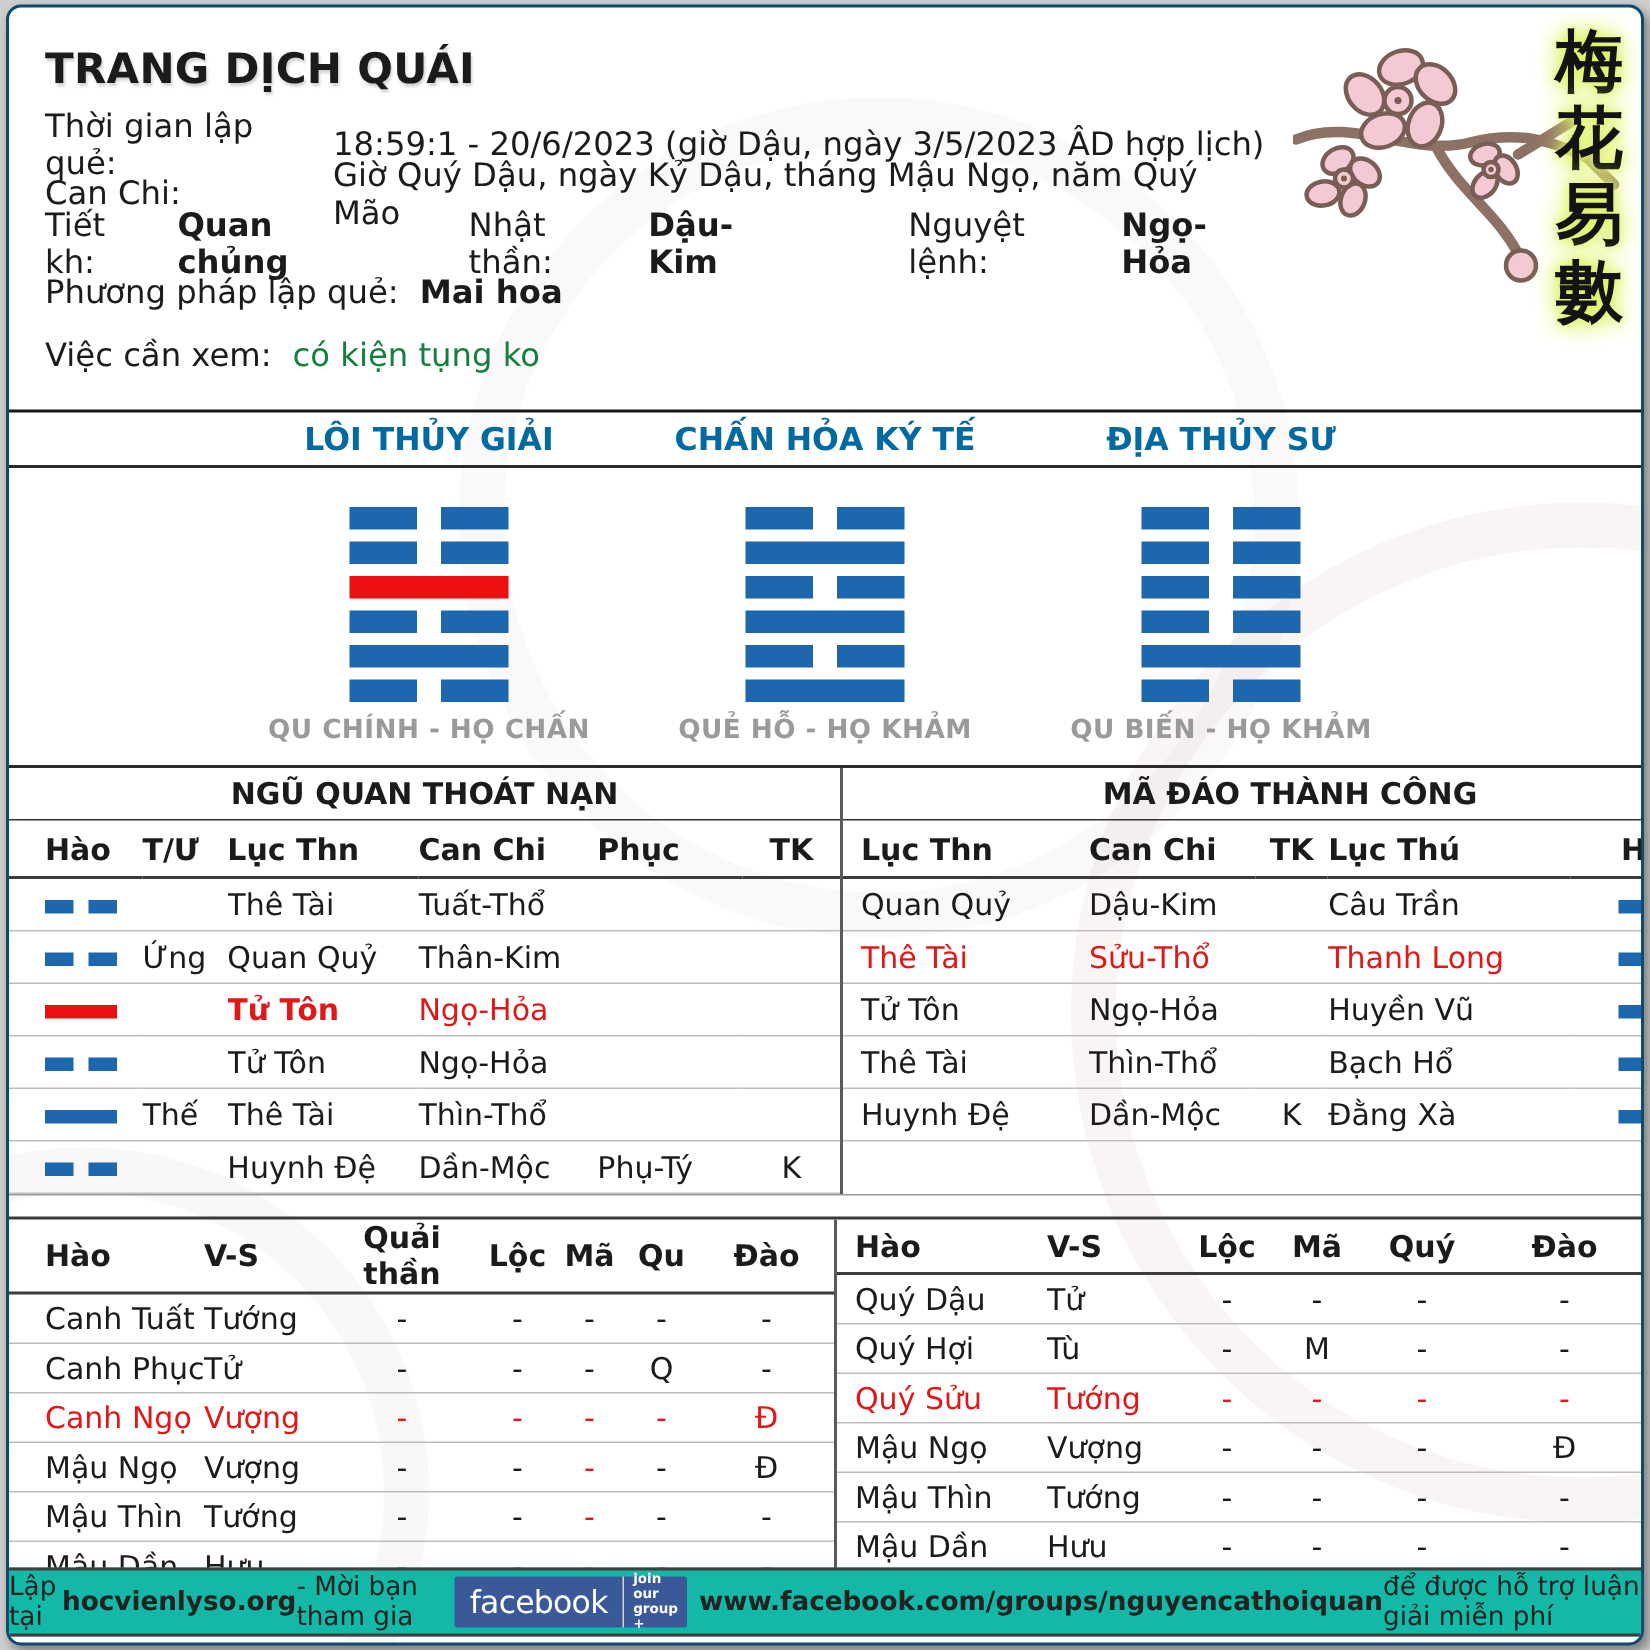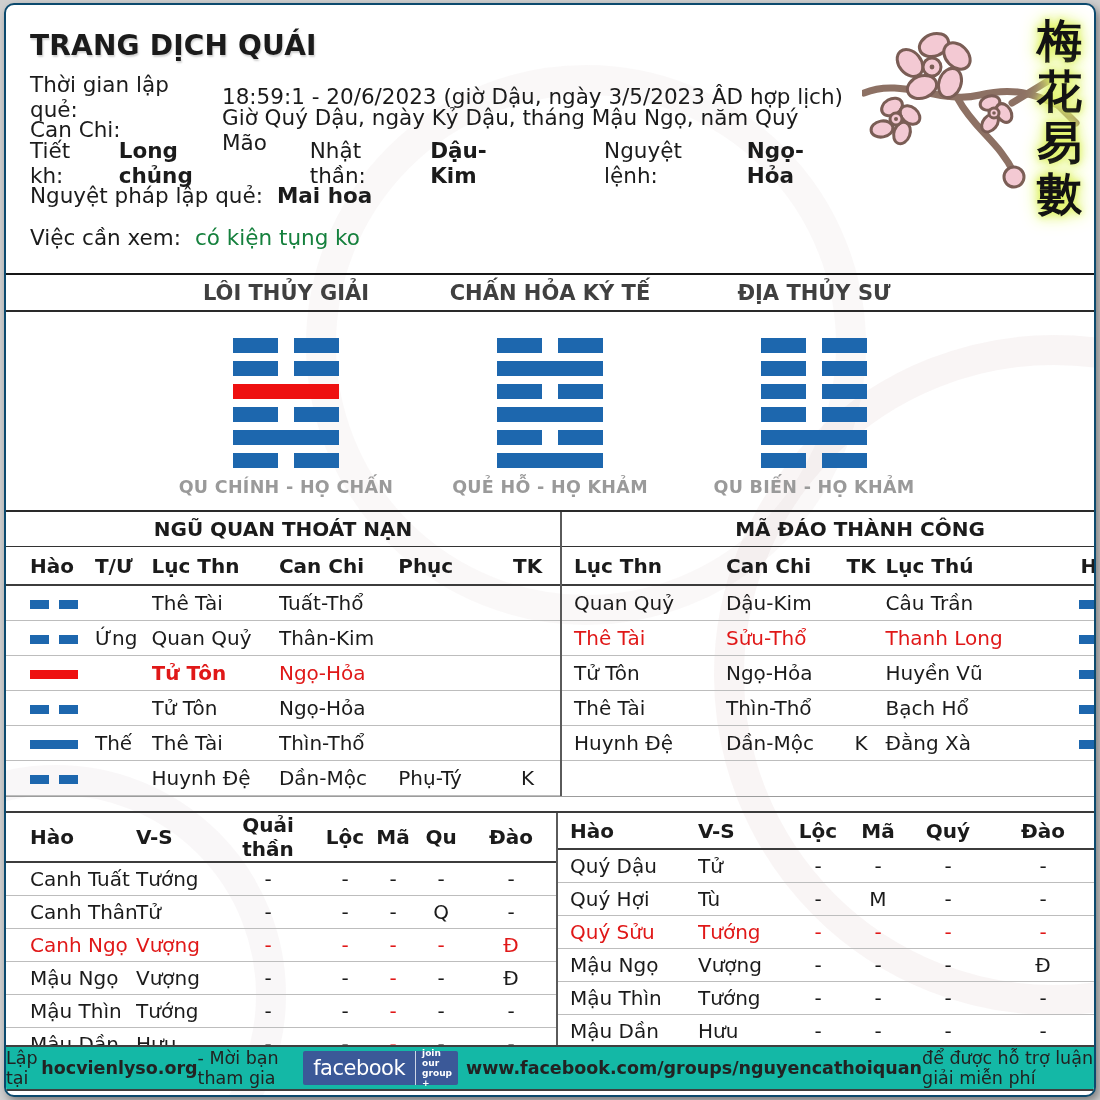--- a/index.html
+++ b/index.html
@@ -27,21 +27,21 @@
 
 .plum{position:absolute;right:10px;top:6px;width:222px;height:212px}
 .cjk{position:absolute;right:2px;top:4px;display:flex;flex-direction:column;align-items:center;gap:0;
   font-size:45px;line-height:51px;font-weight:bold;color:#131313;
   text-shadow:0 0 6px #def25f,0 0 14px #def25f,0 0 20px #e6f78a}
 
 
 .hexband{position:absolute;left:0;right:0;top:268px;border-top:2px solid #161616}
 .hextitles{display:flex;justify-content:space-between;align-items:center;height:37px;
   padding:0 148px;border-bottom:2px solid #2a2a2a}
-.hextitle{width:272px;text-align:center;font-weight:bold;font-size:21px;color:#404040}
+.hextitle{width:272px;text-align:center;font-weight:bold;font-size:21px;color:#0369a1}
 .hexrow{display:flex;justify-content:space-between;padding:26px 148px 0}
 .hexcol{width:272px}
 .hexfig{width:106px;margin:0 auto}
 .hexline{display:flex;height:15px;margin-bottom:8px}
 .hexline i{flex:1;background:#1d67ae}
 .hexline.broken{gap:16px}
 .hexline.solid-red i{background:#ee1010}
 .hexcaption{text-align:center;color:#9a9a9a;font-weight:bold;font-size:17.5px;margin-top:9px;letter-spacing:.3px}
 
 
@@ -118,32 +118,32 @@
         <span class="lbl">Thời gian lập quẻ:</span>
         <span>18:59:1 - 20/6/2023 (giờ Dậu, ngày 3/5/2023 ÂD hợp lịch)</span>
       </div>
       <div class="inforow">
         <span class="lbl">Can Chi:</span>
         <span>Giờ Quý Dậu, ngày Kỷ Dậu, tháng Mậu Ngọ, năm Quý Mão</span>
       </div>
       <div class="inforow">
         <span>Tiết kh:</span>
         <span class="gap8"></span>
-        <span class="mh">Long chủng</span>
+        <span class="mh">Quan chủng</span>
         <span class="sp1"></span>
         <span>Nhật thần:</span>
         <span class="gap8"></span>
         <span class="mh">Dậu-Kim</span>
         <span class="sp2"></span>
         <span>Nguyệt lệnh:</span>
         <span class="gap8"></span>
         <span class="mh">Ngọ-Hỏa</span>
       </div>
       <div class="inforow">
-        <span>Nguyệt pháp lập quẻ:</span>
+        <span>Phương pháp lập quẻ:</span>
         <span class="gap8"></span>
         <span class="mh">Mai hoa</span>
       </div>
       <div class="inforow lastrow">
         <span>Việc cần xem:</span>
         <span class="gap8"></span>
         <span class="purple">có kiện tụng ko</span>
       </div>
     </div>
   </div>
@@ -446,21 +446,21 @@
             <tr>
               <td class="col1">Canh Tuất</td>
               <td class="col2">Tướng</td>
               <td class="col3">-</td>
               <td class="col4">-</td>
               <td class="col5">-</td>
               <td class="col6">-</td>
               <td class="col7">-</td>
             </tr>
             <tr>
-              <td class="col1">Canh Thân</td>
+              <td class="col1">Canh Phục</td>
               <td class="col2">Tử</td>
               <td class="col3">-</td>
               <td class="col4">-</td>
               <td class="col5">-</td>
               <td class="col6">Q</td>
               <td class="col7">-</td>
             </tr>
             <tr class="redrow">
               <td class="col1">Canh Ngọ</td>
               <td class="col2">Vượng</td>

